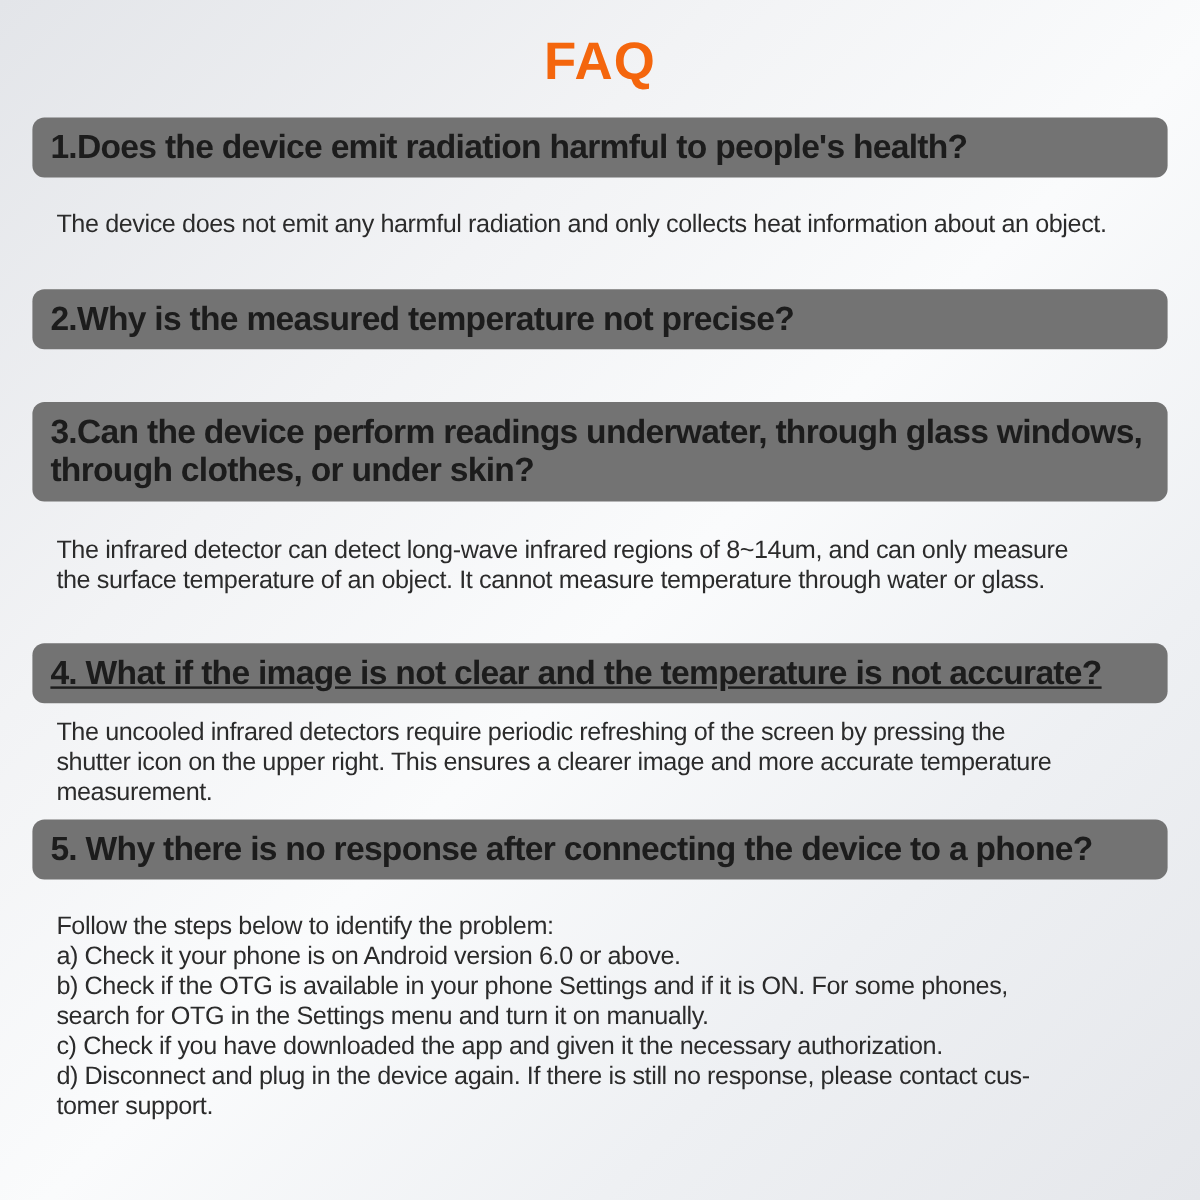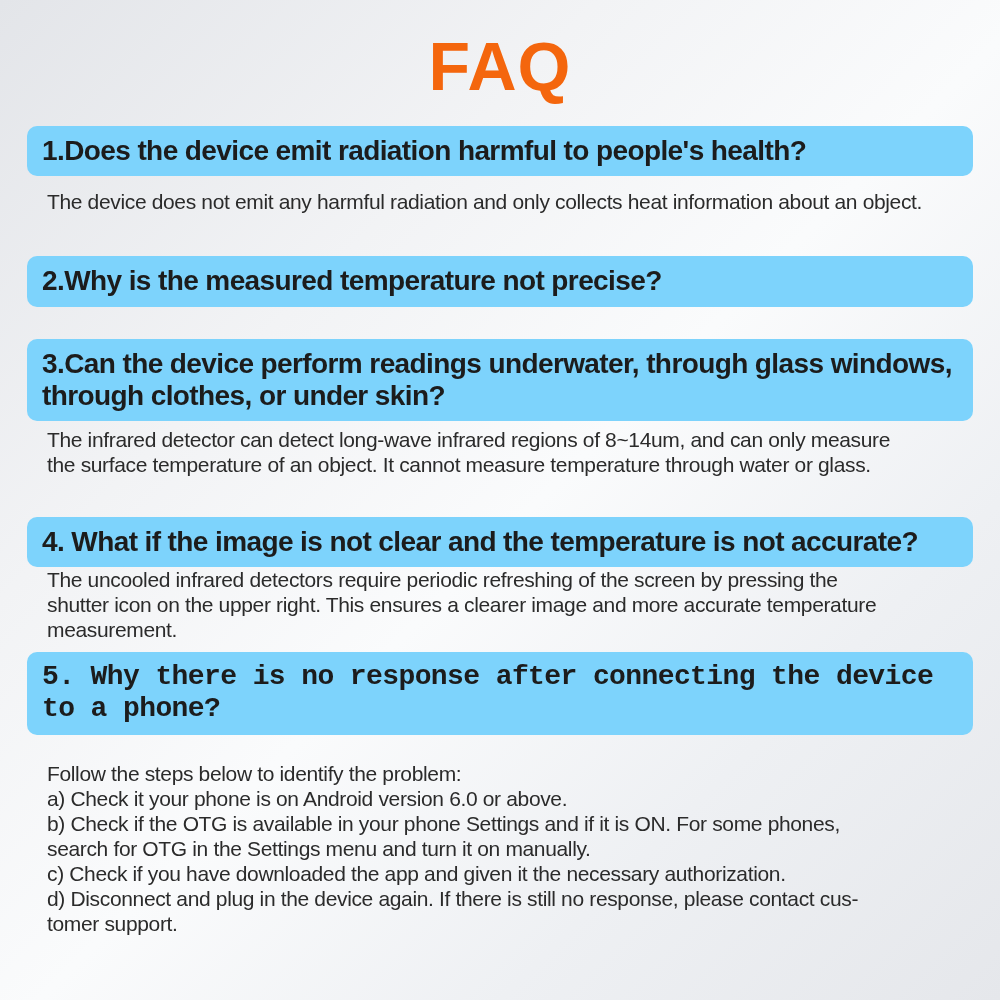--- a/index.html
+++ b/index.html
@@ -15,56 +15,56 @@
   }
   .page {
     box-sizing: border-box;
     width: 1000px;
     height: 1000px;
     padding: 0 27px;
   }
   .page-title {
     margin: 26px 0 0 0;
     text-align: center;
-    font-size: 68px;
+    font-size: 44px;
     font-weight: 800;
     letter-spacing: 1px;
     color: #F4660D;
     line-height: 1.18;
   }
   .q {
     box-sizing: border-box;
-    background: #7dd3fc;
+    background: #737373;
     border-radius: 10px;
     padding: 9px 15px;
     font-size: 28px;
     font-weight: 700;
     color: #1C1C1C;
     letter-spacing: -0.6px;
     line-height: 1.15;
     white-space: pre-line;
   }
   .a {
     margin: 0 20px;
     font-size: 21px;
     color: #2B2B2B;
     letter-spacing: -0.35px;
     line-height: 25px;
     white-space: pre-line;
   }
   
   .q-1 { margin-top: 20px; }
-  .a-1 { margin-top: 13px; }
+  .a-1 { margin-top: 26px; }
   .q-2 { margin-top: 42px; }
   .a-2 { margin-top: 10px; }
-  .q-3 { margin-top: 32px; }
-  .a-3 { margin-top: 6px; }
-  .q-4 { margin-top: 40px; }
-  .a-4 { }
-  .q-5 { margin-top: 10px; font-family: Liberation Mono, monospace; }
+  .q-3 { margin-top: 44px; }
+  .a-3 { margin-top: 28px; }
+  .q-4 { margin-top: 40px; text-decoration: underline; }
+  .a-4 { margin-top: 12px; }
+  .q-5 { margin-top: 10px; }
   .a-5 { margin-top: 26px; }
 </style>
 </head>
 <body>
 
 <div class="page">
 
   <h1 class="page-title">FAQ</h1>
 
   <section>

